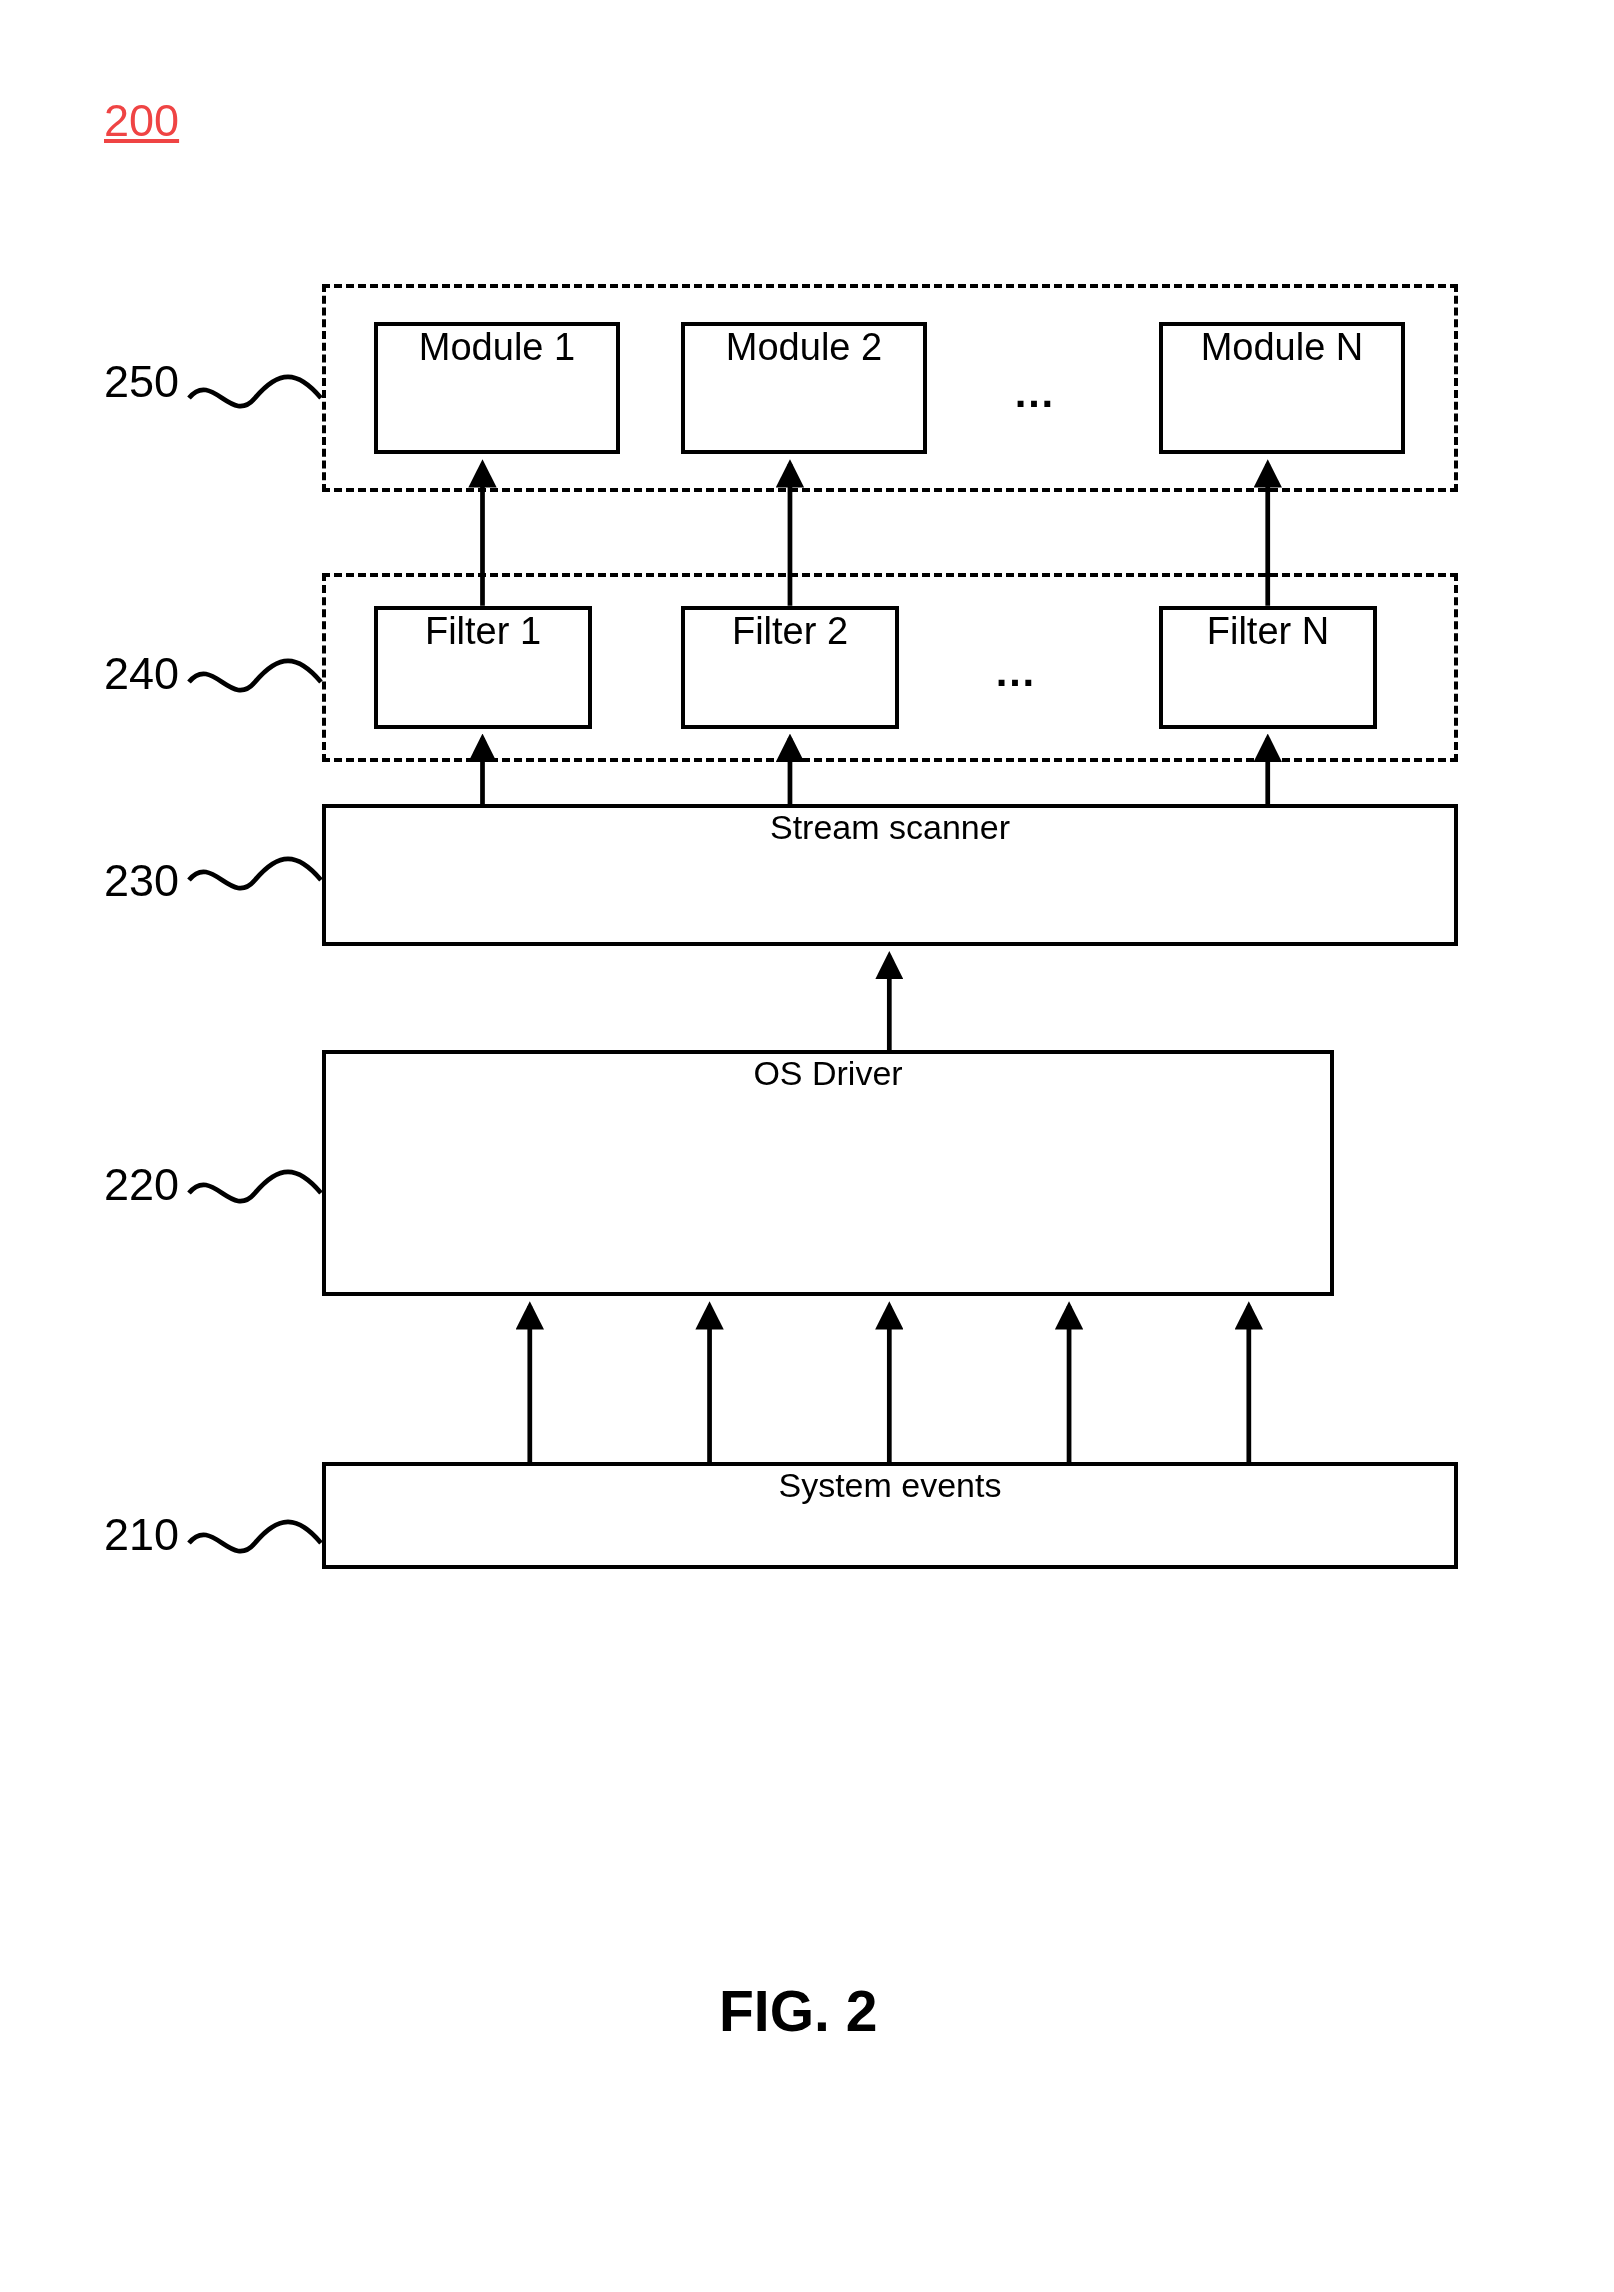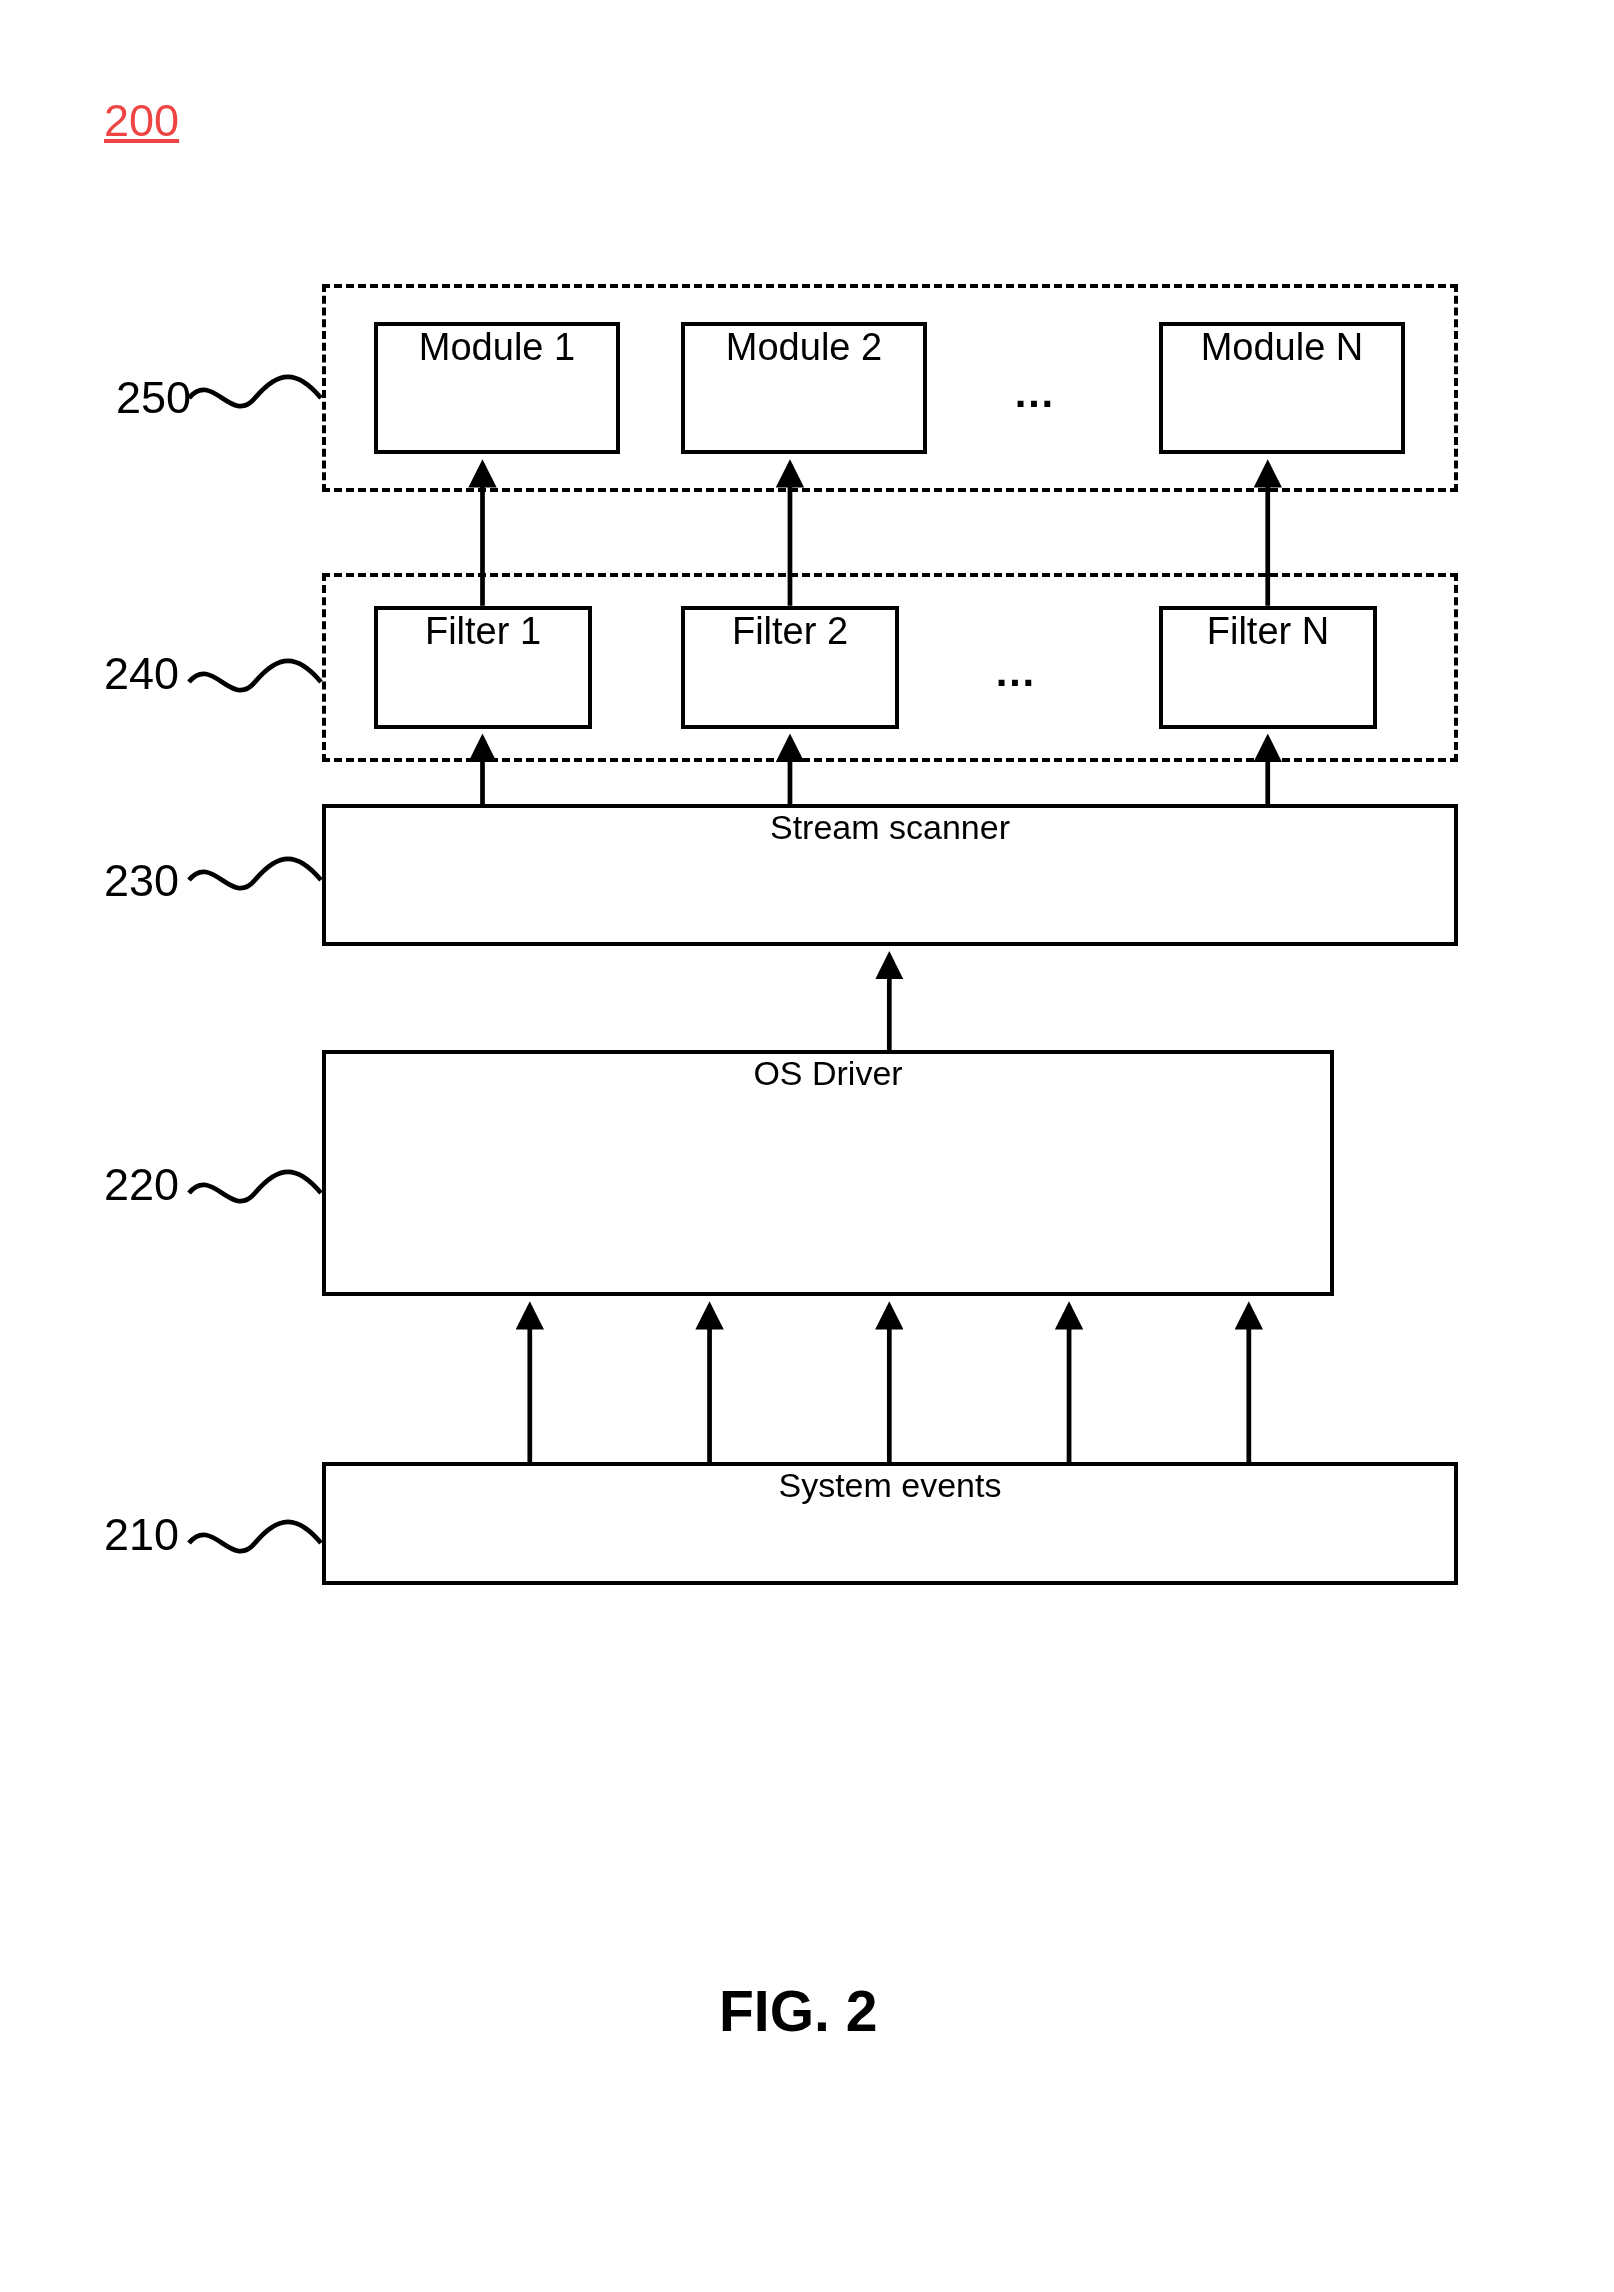--- a/index.html
+++ b/index.html
@@ -64,21 +64,21 @@
     overflow: visible;
   }
 </style>
 </head>
 <body>
 
 <div class="page">
 
   <div class="title-label" style="left:104px; top:95px;">200</div>
 
-  <div class="label" style="left:104px; top:372px;margin-left:12px;">250</div>
+  <div class="label" style="left:104px; top:356px;">250</div>
   <svg class="squiggle-svg" style="left:189px; top:360px;" width="132" height="76" viewBox="0 0 140 80">
     <path d="M0 40 C 25 10, 45 70, 70 40 S 115 10, 140 40" stroke="#000" stroke-width="5" fill="none"></path>
   </svg>
 
   <div class="label" style="left:104px; top:648px;">240</div>
   <svg class="squiggle-svg" style="left:189px; top:644px;" width="132" height="76" viewBox="0 0 140 80">
     <path d="M0 40 C 25 10, 45 70, 70 40 S 115 10, 140 40" stroke="#000" stroke-width="5" fill="none"></path>
   </svg>
 
   <div class="label" style="left:104px; top:847px;margin-top:8px;">230</div>
@@ -123,21 +123,21 @@
   </div>
 
   <div class="box" style="left:322px; top:804px; width:1136px; height:142px;">
     <span class="box-text">Stream scanner</span>
   </div>
 
   <div class="box" style="left:322px; top:1050px; width:1012px; height:246px;">
     <span class="box-text">OS Driver</span>
   </div>
 
-  <div class="box" style="left:322px; top:1462px; width:1136px; height:123px;">
+  <div class="box" style="left:322px; top:1462px; width:1136px; height:107px;">
     <span class="box-text">System events</span>
   </div>
 
   <svg class="arrow-svg" style="left:0; top:0;" width="1614" height="2292" viewBox="0 0 1706 2422">
     <defs>
       <marker id="arrowhead" markerWidth="6" markerHeight="6" refX="5" refY="3" orient="auto">
         <polygon points="0 0, 6 3, 0 6" fill="#000"></polygon>
       </marker>
     </defs>
 

